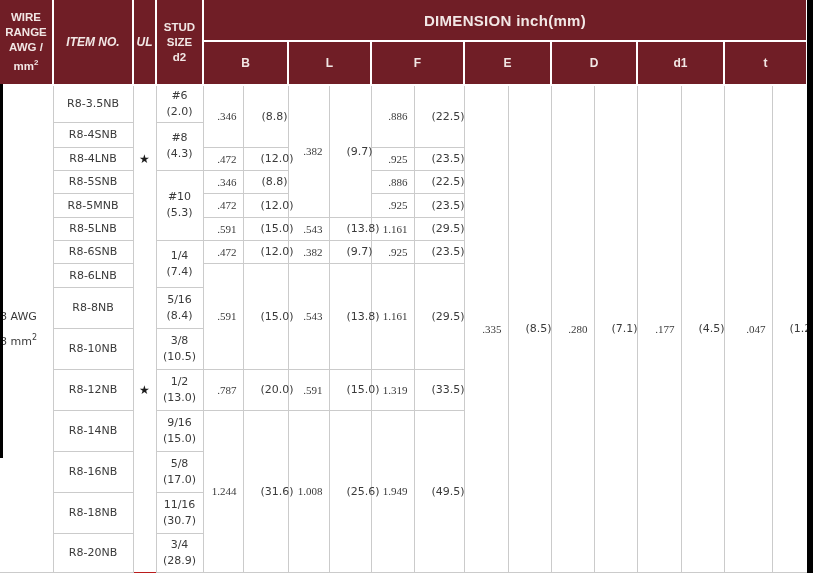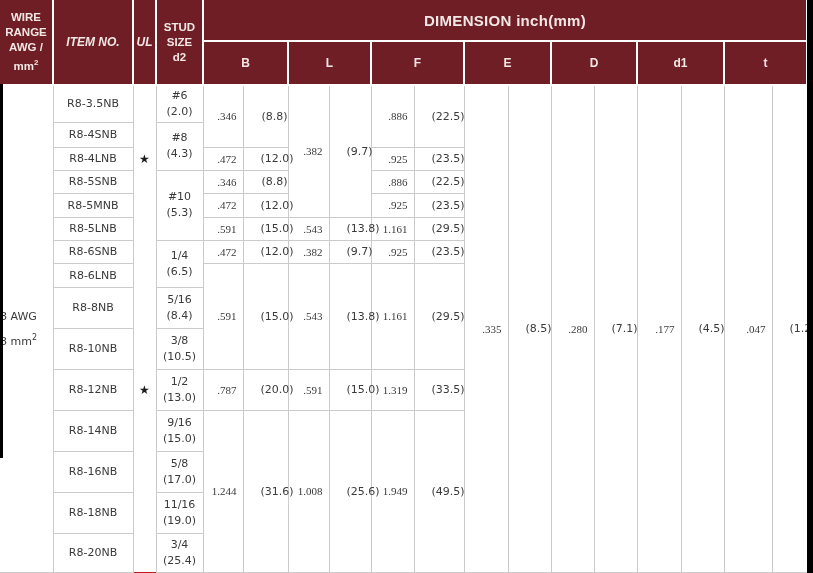--- a/index.html
+++ b/index.html
@@ -181,21 +181,21 @@
         <td class="mm">(15.0)</td>
         <td class="in">.543</td>
         <td class="mm">(13.8)</td>
         <td class="in">1.161</td>
         <td class="mm">(29.5)</td>
       </tr>
       <tr style="height:23px">
         <td class="item">R8-6SNB</td>
         <td rowspan="2" class="stud">
           <div>1/4</div>
-            <div>(6.5)</div>
+            <div>(7.4)</div>
         </td>
         <td class="in">.472</td>
         <td class="mm">(12.0)</td>
         <td class="in">.382</td>
         <td class="mm">(9.7)</td>
         <td class="in">.925</td>
         <td class="mm">(23.5)</td>
       </tr>
       <tr style="height:24px">
         <td class="item">R8-6LNB</td>
@@ -252,27 +252,27 @@
         <td class="item">R8-16NB</td>
         <td class="stud">
           <div>5/8</div>
             <div>(17.0)</div>
         </td>
       </tr>
       <tr style="height:41px">
         <td class="item">R8-18NB</td>
         <td class="stud">
           <div>11/16</div>
-            <div>(19.0)</div>
+            <div>(30.7)</div>
         </td>
       </tr>
       <tr style="height:39px">
         <td class="item">R8-20NB</td>
         <td class="stud">
           <div>3/4</div>
-            <div>(25.4)</div>
+            <div>(28.9)</div>
         </td>
       </tr>
     </tbody>
   </table>
   <div class="edge-right"></div>
   <div class="edge-left"></div>
 </div>
 
 </body></html>

